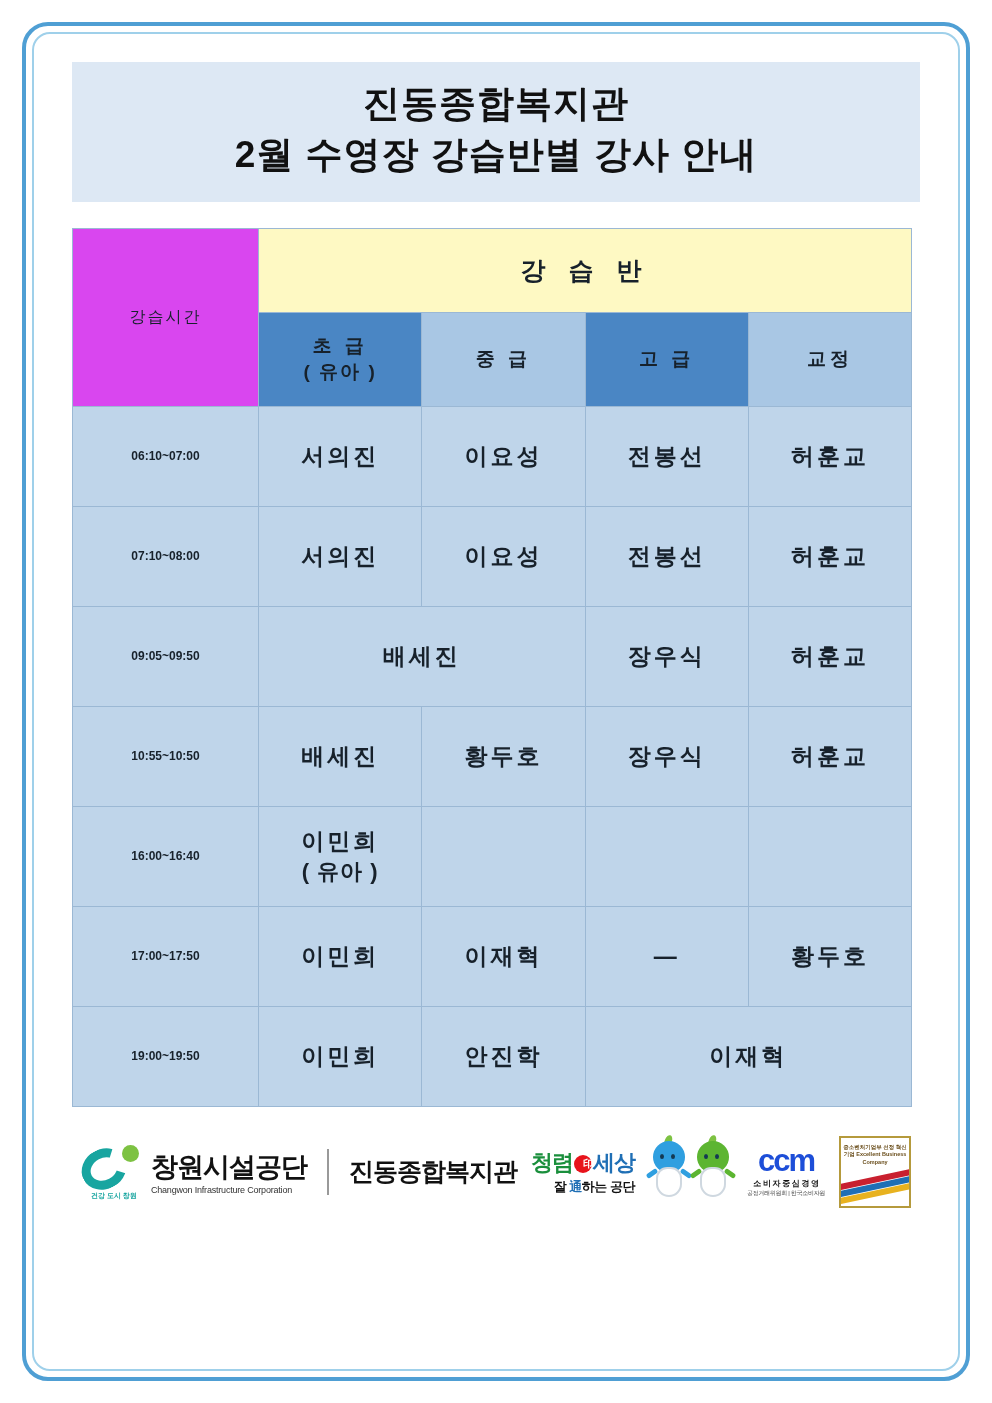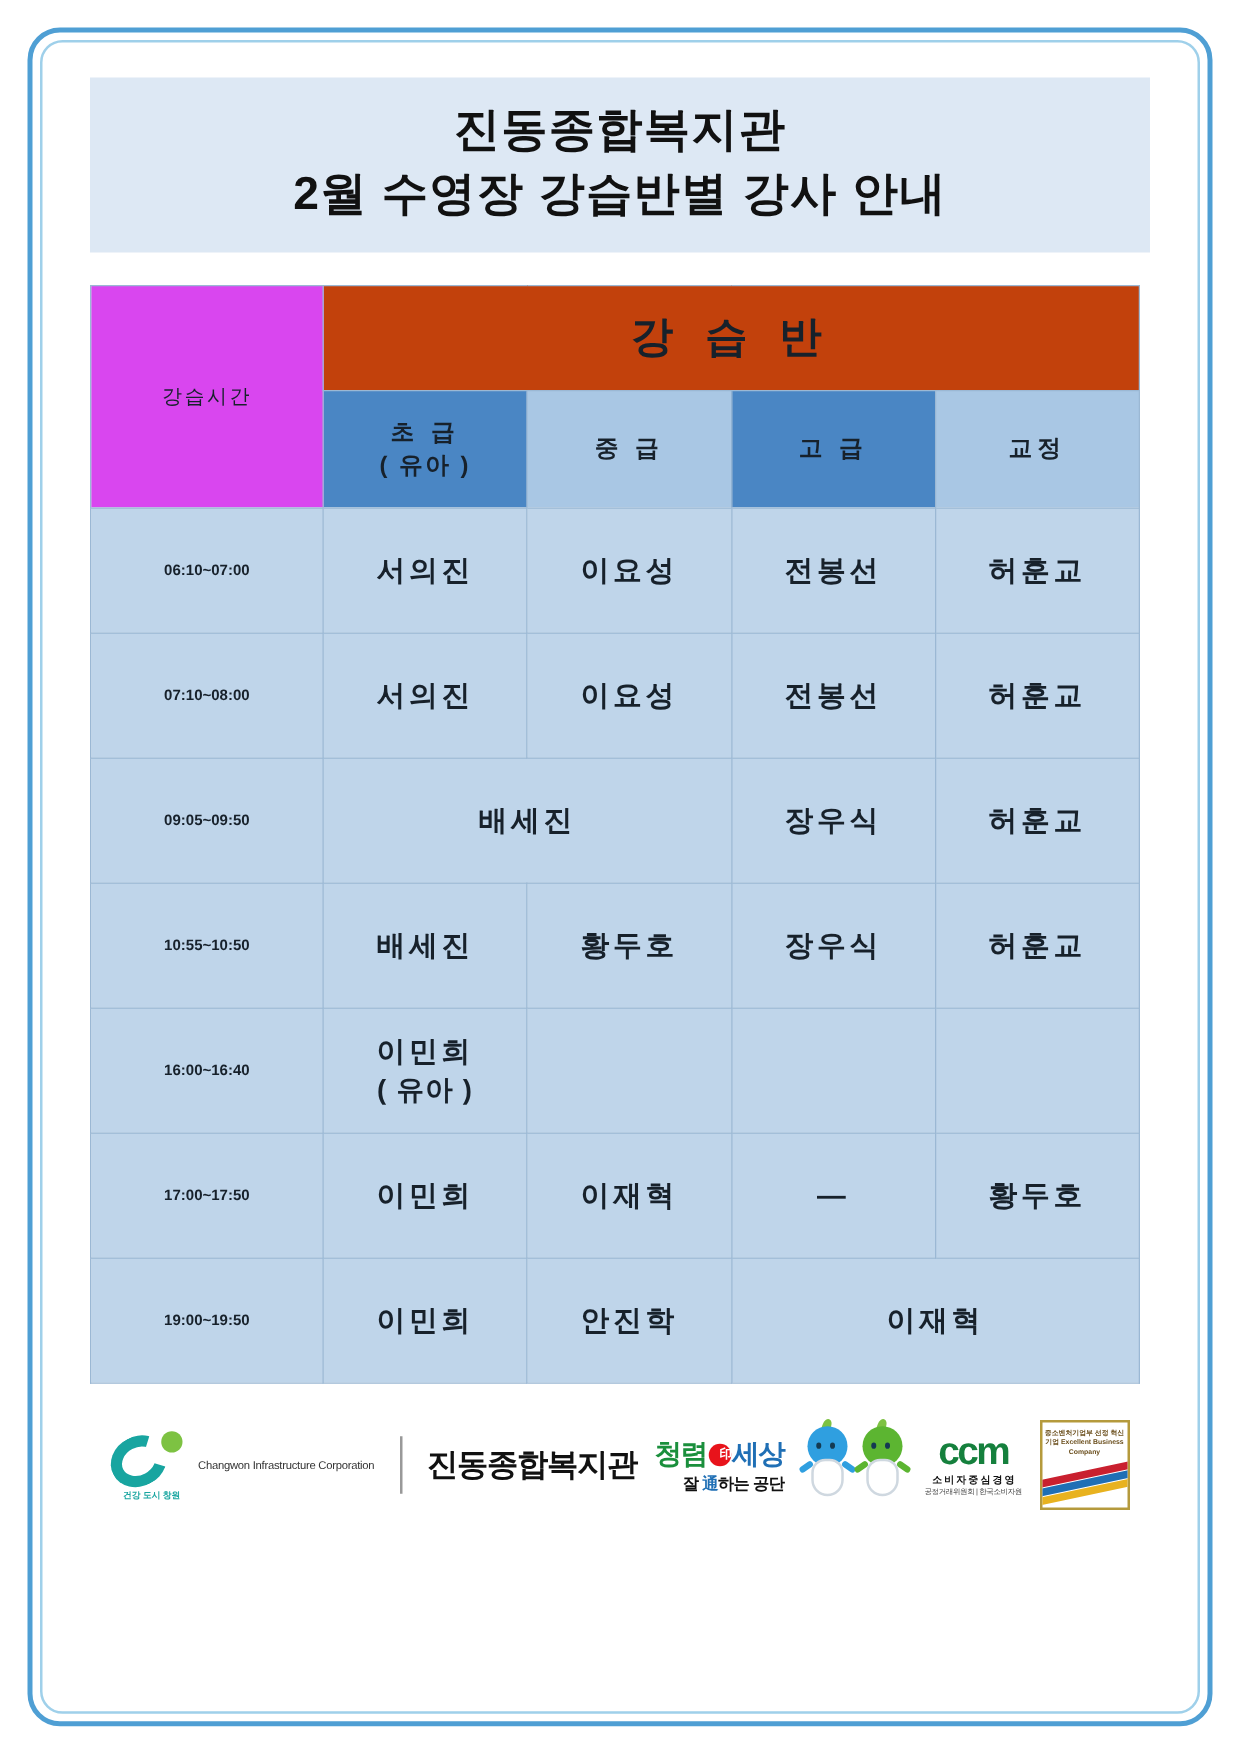--- a/index.html
+++ b/index.html
@@ -69,23 +69,23 @@
   }
   th.time-head {
     width: 186px;
     background: #d946ef;
     color: #ffffff;
     font-size: 16px;
     font-weight: normal;
     letter-spacing: 2px;
   }
   th.group-head {
-    background: #c2410c;
+    background: #fef9c3;
     color: #ffffff;
-    font-size: 34px;
+    font-size: 25px;
     font-weight: bold;
     letter-spacing: 8px;
     height: 84px;
   }
   th.sub {
     background: #a9c7e4;
     color: #ffffff;
     font-size: 19px;
     font-weight: bold;
     letter-spacing: 4px;
@@ -194,21 +194,21 @@
     transform: rotate(20deg);
   }
   .mascot .eye {
     position:absolute; top:13px; width:4px; height:5px; border-radius:50%;
     background:#143a52;
   }
   .mascot .eye.l { left:11px; }
   .mascot .eye.r { left:22px; }
 
   .ccm { text-align:center; }
-  .ccm-mark { font-size:31px; font-weight:bold; color:#15803d; letter-spacing:-2px; line-height:1; }
+  .ccm-mark { font-size:31px; font-weight:bold; color:#1d4ed8; letter-spacing:-2px; line-height:1; }
   .ccm-sub1 { font-size:8px; font-weight:bold; color:#111; letter-spacing:-0.3px; margin-top:2px; }
   .ccm-sub2 { font-size:6px; color:#444; letter-spacing:-0.3px; }
 
   .award {
     width:72px; height:72px;
     border:2px solid #b59a3c;
     background:#ffffff;
     position:relative;
     overflow:hidden;
   }
@@ -315,20 +315,21 @@
 
     <div class="footer">
 
       <div class="logo-cic">
         <div class="cic-mark">
           <div class="swoosh"></div>
           <div class="dot"></div>
           <div class="cap">건강 도시 창원</div>
         </div>
         <div class="cic-text">
+          <div class="cic-kr">창원시설공단</div>
           <div class="cic-en">Changwon Infrastructure Corporation</div>
         </div>
       </div>
 
       <div class="divider-v"></div>
 
       <div class="branch-kr">진동종합복지관</div>
 
       <div class="clean-logo">
         <div class="clean-line1">

